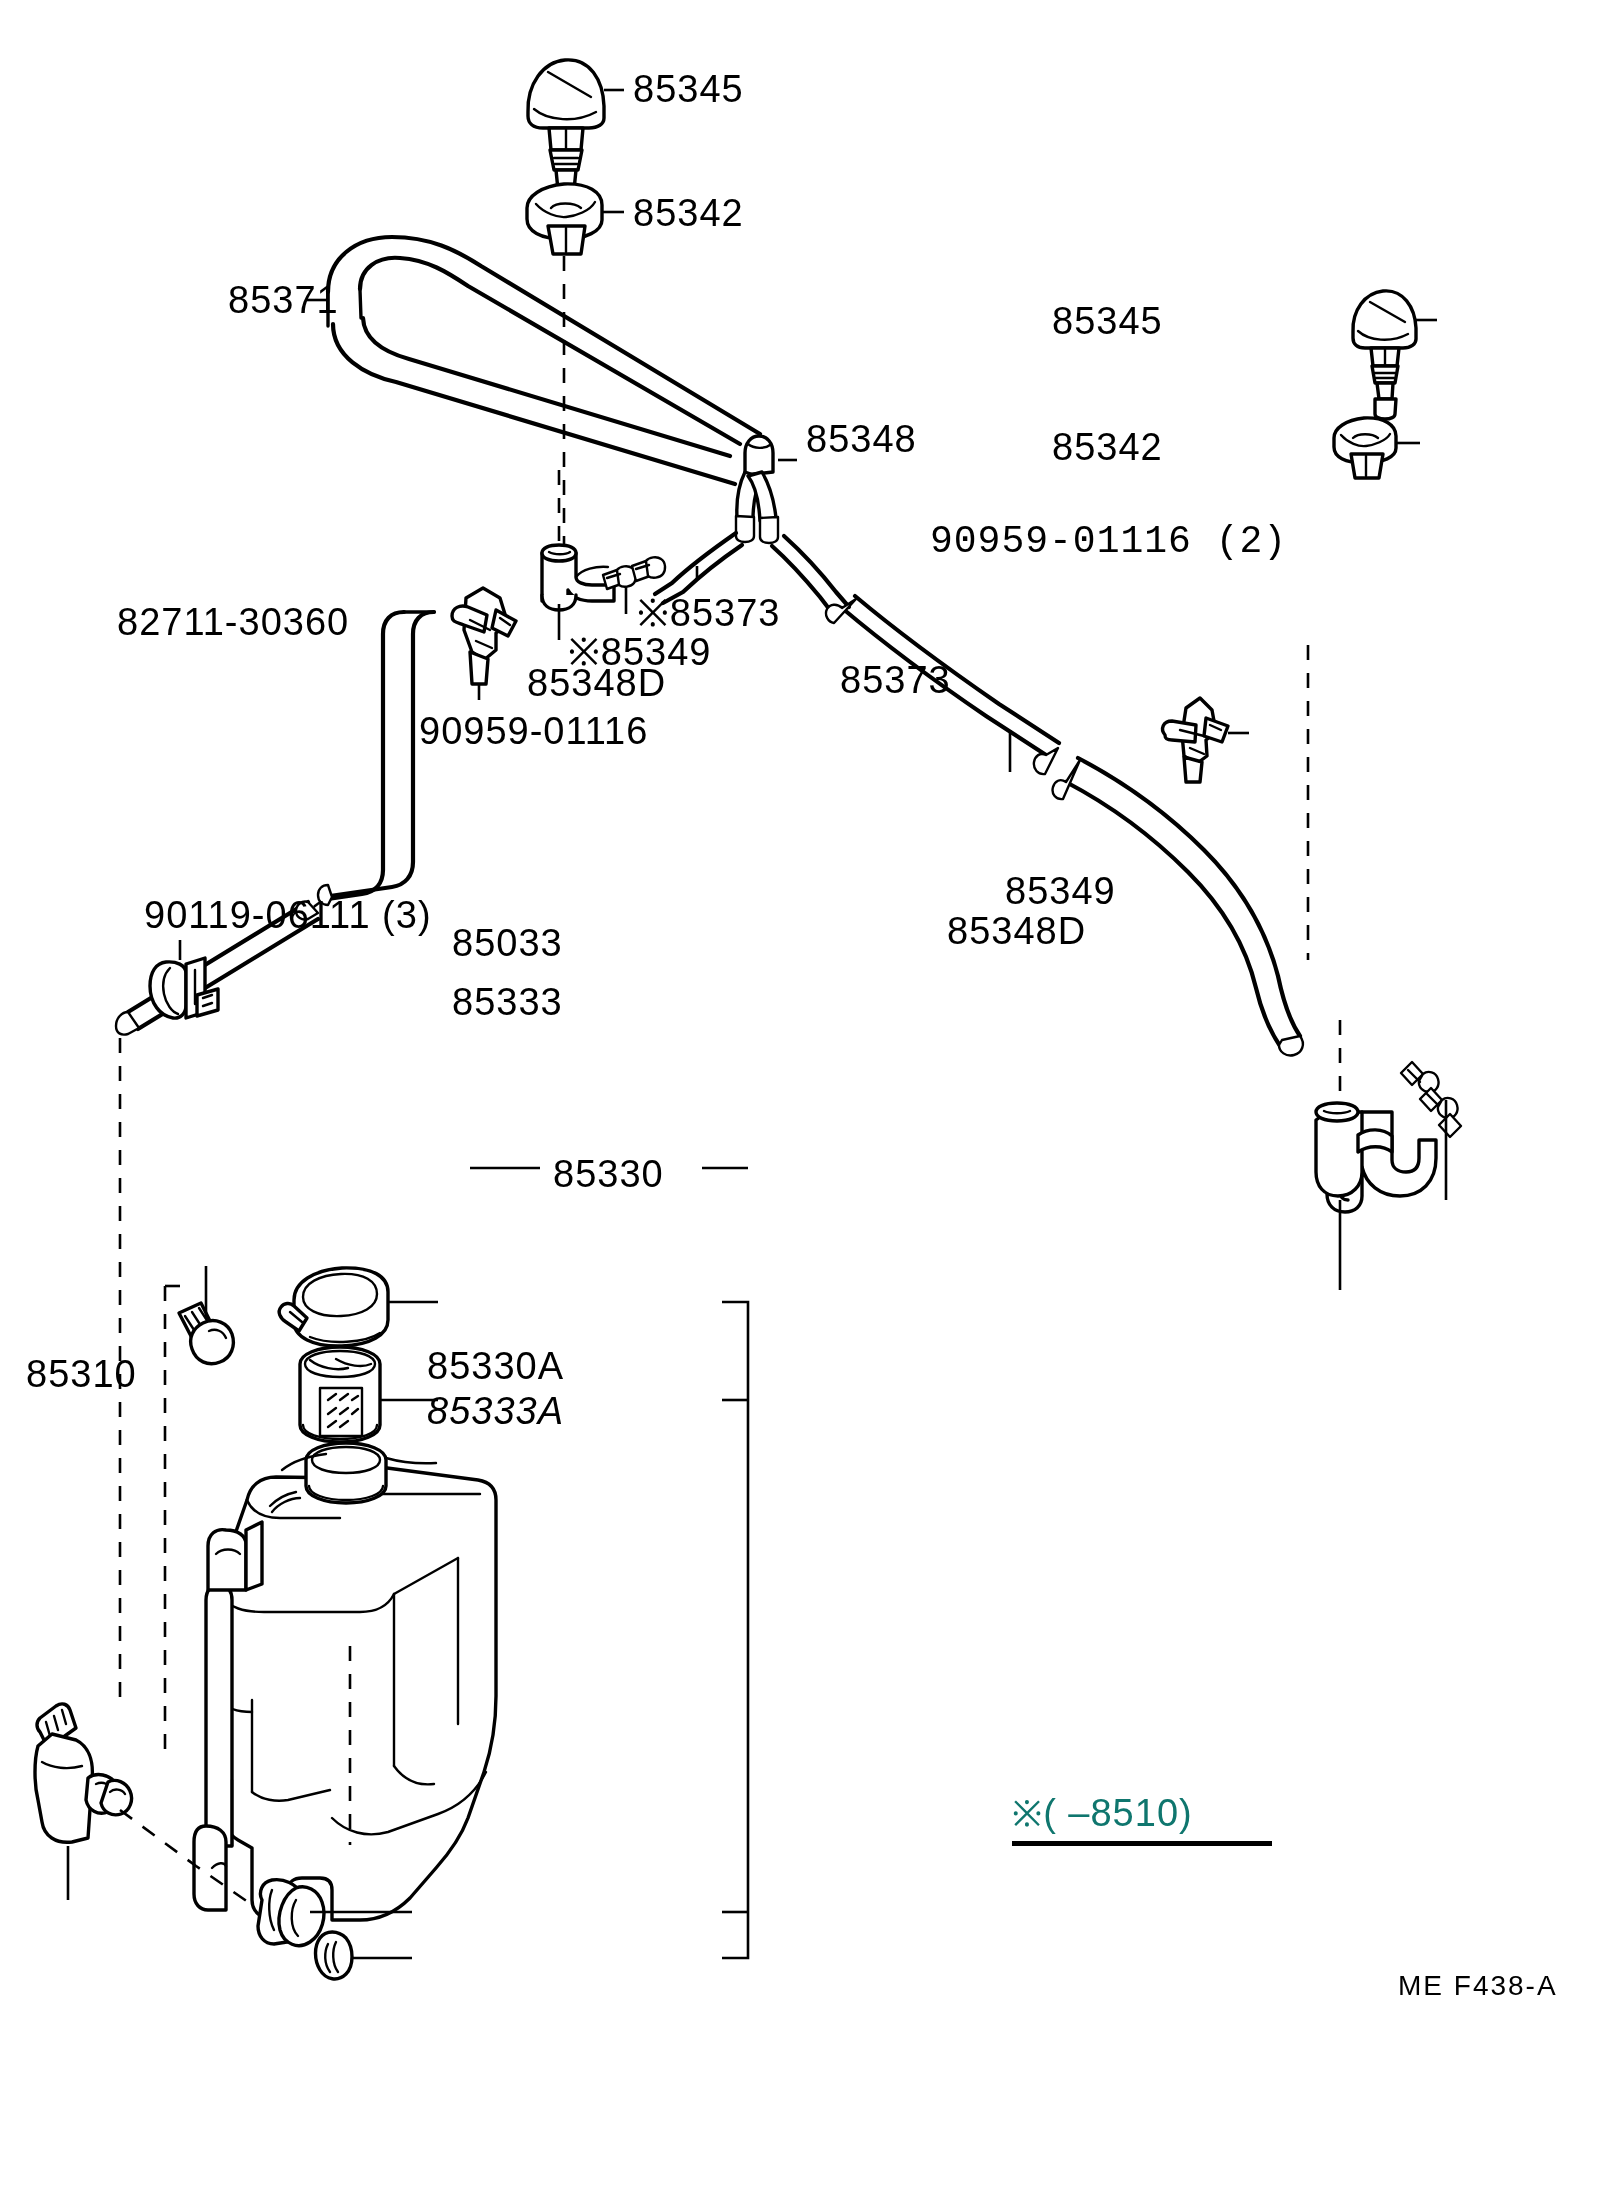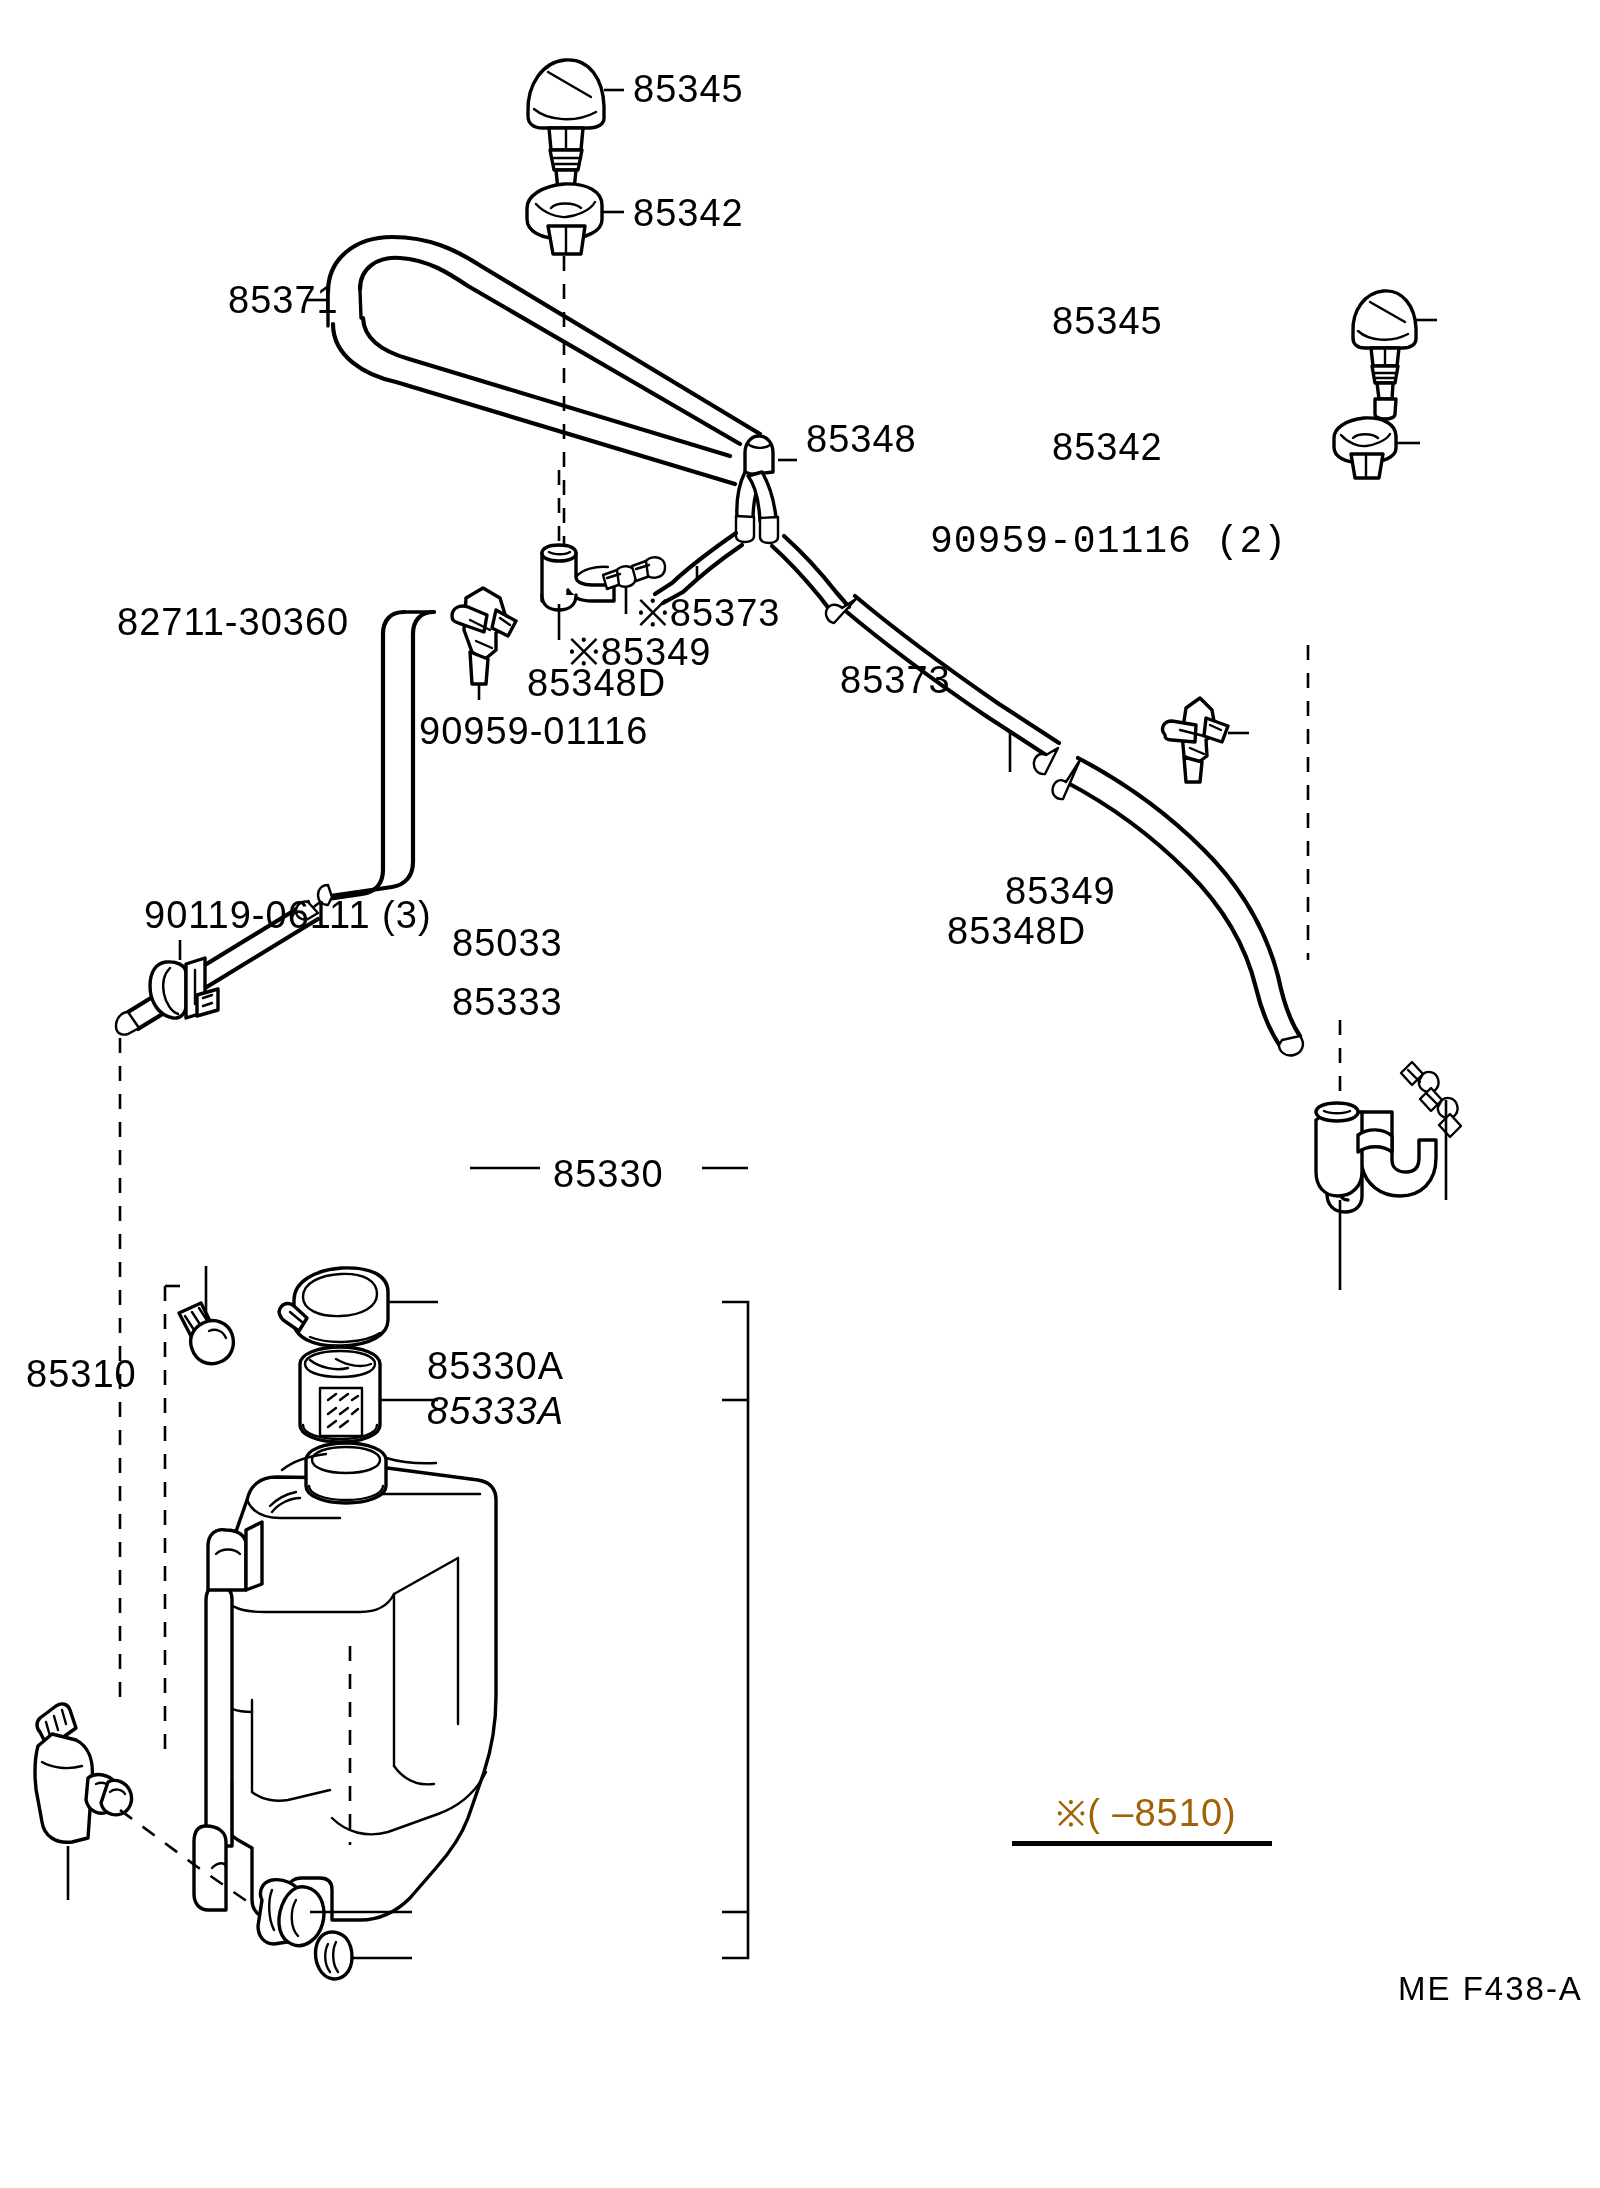--- a/index.html
+++ b/index.html
@@ -17,32 +17,31 @@
     font-family:"Liberation Sans",sans-serif;
     font-size:38px;
     font-weight:400;
     color:#000;
     letter-spacing:1px;
     white-space:nowrap;
     line-height:1;
   }
   .footer{
     position:absolute;
-    font-size:33px;
+    font-size:28px;
     letter-spacing:2px;
     white-space:nowrap;
     color:#000;
   }
   .note{
     position:absolute;
     font-size:38px;
     white-space:nowrap;
-    color:#a16207;
+    color:#0f766e;
     letter-spacing:1px;
-    margin-left:44px;
   }
   .ref-mark{
     display:inline-block;
     font-size:36px;
     vertical-align:baseline;
   }
 </style>
 </head>
 <body>
 

